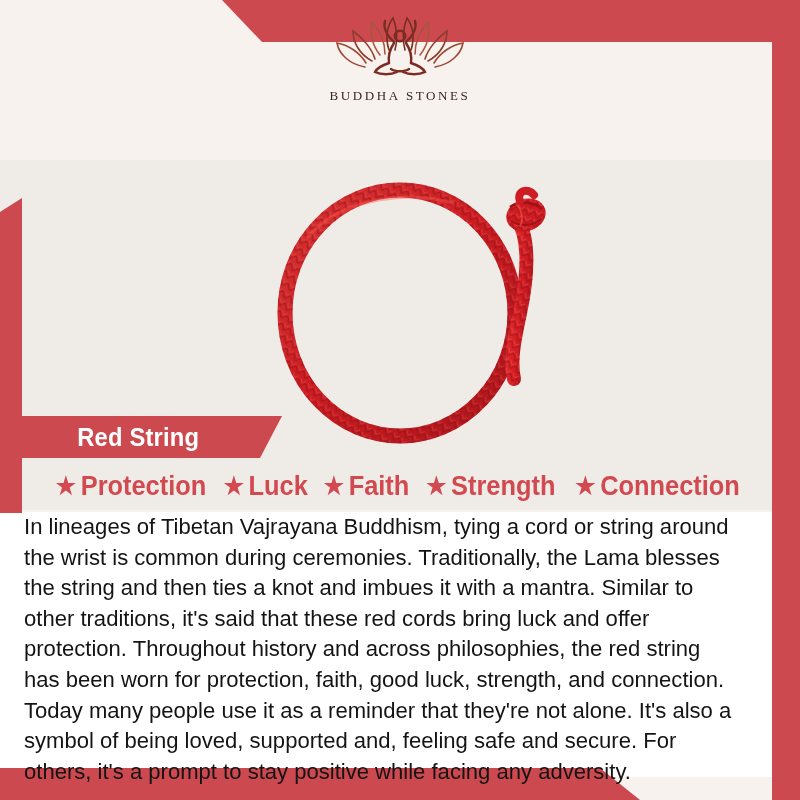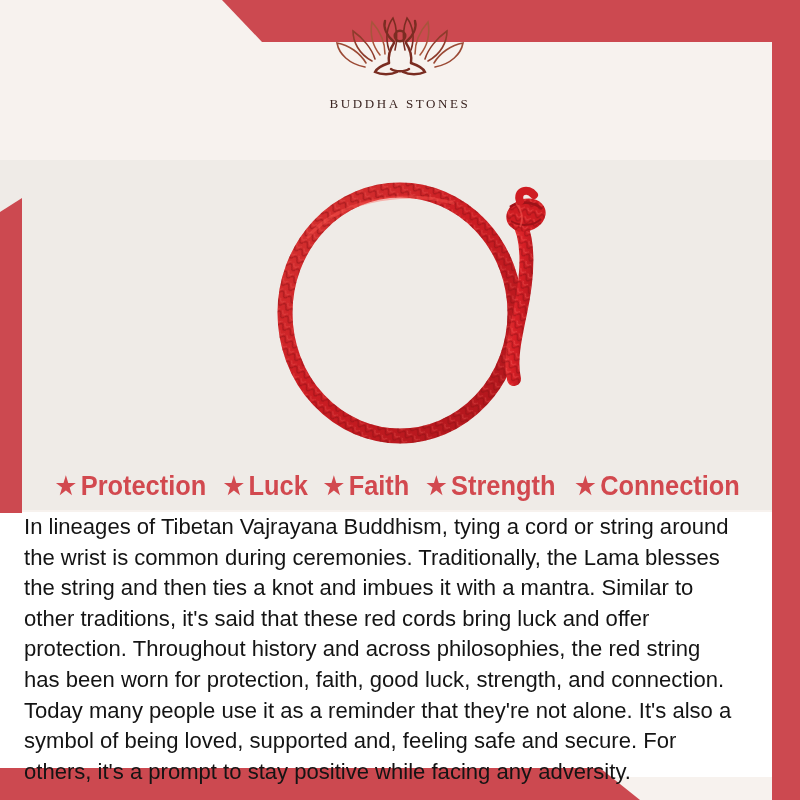--- a/index.html
+++ b/index.html
@@ -56,21 +56,21 @@
     clip-path:polygon(0 0, 600px 0, 640px 32px, 0 32px);
   }
 
   
   .logo-wrap{
     position:absolute;left:0;top:14px;width:800px;
     display:flex;flex-direction:column;align-items:center;
   }
   .logo-mark{width:150px;height:66px;display:block;}
   .logo-text{
-    margin-top:16px;
+    margin-top:8px;
     font-family:"Liberation Serif",serif;
     font-size:13px;letter-spacing:2.6px;
     color:#3a2420;font-weight:400;
   }
 
   
   .title-banner{
     position:absolute;left:155px;top:104px;width:492px;height:52px;
     background:#fdfaf7;
     display:flex;align-items:center;justify-content:center;
@@ -220,20 +220,23 @@
         <ellipse cx="278" cy="50" rx="20" ry="16" fill="url(#braid)" transform="rotate(-18 278 50)"></ellipse>
         <path d="M262 42 C270 36, 286 36, 294 44" fill="none" stroke="#9e1218" stroke-width="2.4"></path>
         <path d="M263 56 C272 62, 286 61, 293 54" fill="none" stroke="#9e1218" stroke-width="2"></path>
         <path d="M268 38 C274 46, 276 54, 272 62" fill="none" stroke="#ff5f57" stroke-width="1.8" opacity="0.5"></path>
 
         <path d="M272 36 C268 26, 280 22, 286 30" fill="none" stroke="#cf1c22" stroke-width="8" stroke-linecap="round"></path>
       </g>
     </svg>
   </div>
 
+  <div class="label-banner">
+    <span class="label-text">Red String</span>
+  </div>
 
   <div class="benefits">
     <span class="benefit">
       <span class="star">★</span>
       <span>Protection</span>
     </span>
     <span class="benefit">
       <span class="star">★</span>
       <span>Luck</span>
     </span>

